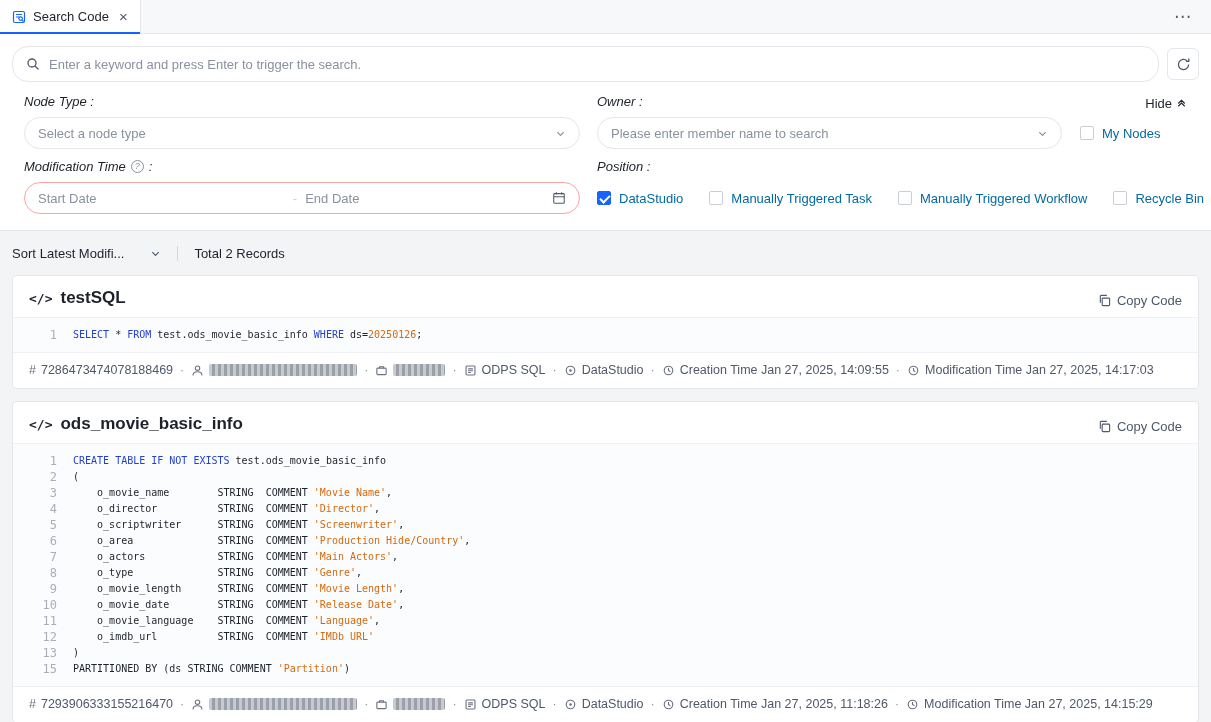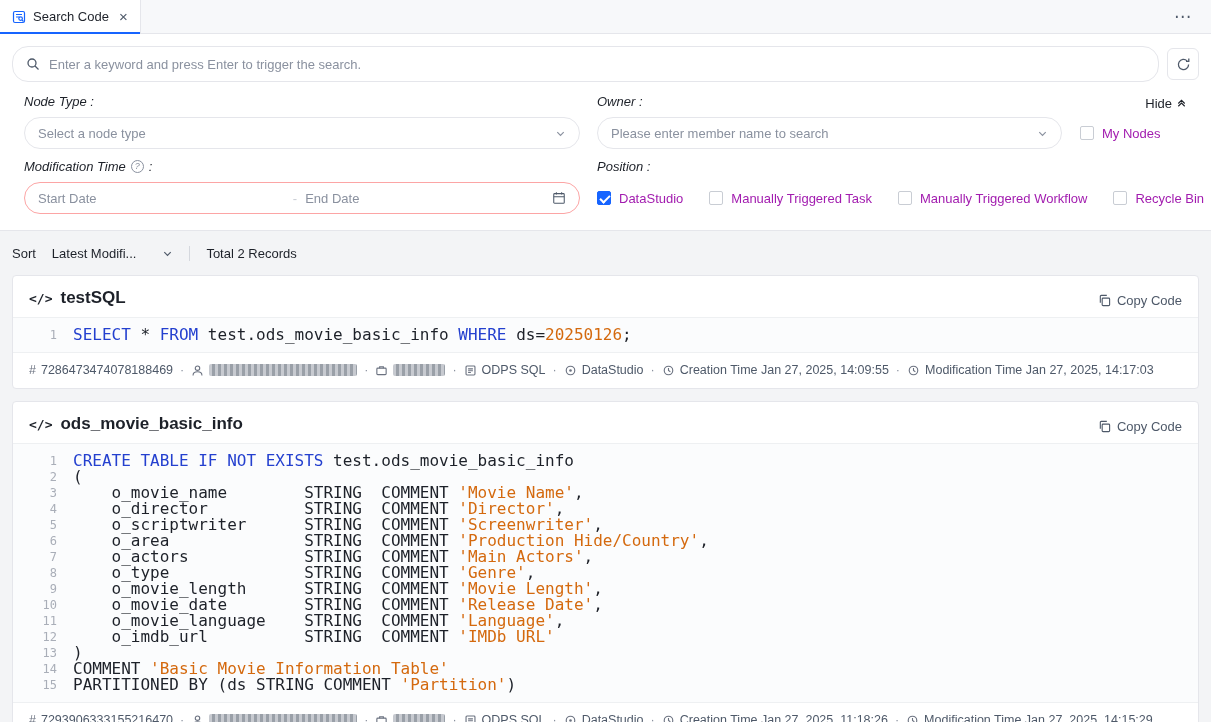--- a/index.html
+++ b/index.html
@@ -26,41 +26,41 @@
   .filters-grid { display:grid; grid-template-columns:556px 1fr; column-gap:17px; }
   .f-label { display:flex; align-items:center; gap:5px; margin:10px 0 8px 0; color:#1d2129;font-style:italic; }
   .select { height:32px; border:1px solid #e5e6eb; border-radius:16px; background:#fff; display:flex; align-items:center; justify-content:space-between; padding:0 13px; color:#8a919f; cursor:pointer; }
   .owner-row { display:flex; align-items:center; gap:18px; }
   .owner-select { width:465px; }
   .date-range { height:32px; border:1px solid #fca5a5; border-radius:16px; background:#fff; display:flex; align-items:center; padding:0 13px; color:#8a919f; cursor:pointer; }
   .dr-start { flex:1; }
   .dr-sep { color:#c9cdd4; padding:0 8px; }
   .dr-end { flex:1; }
   .pos-row { display:flex; align-items:center; gap:26px; height:32px; }
-  .checkbox-item { display:flex; align-items:center; gap:8px; color:#a21caf; cursor:pointer; white-space:nowrap; }
+  .checkbox-item { display:flex; align-items:center; gap:8px; color:#0369a1; cursor:pointer; white-space:nowrap; }
   .cb { width:14px; height:14px; border:1px solid #c9cdd4; border-radius:2px; background:#fff; position:relative; flex:none; }
   .cb.checked { background:#1664ff; border-color:#1664ff; }
   .cb.checked::after { content:""; position:absolute; left:4px; top:1px; width:4px; height:8px; border:solid #fff; border-width:0 2px 2px 0; transform:rotate(45deg); }
   .qmark { width:13px; height:13px; border:1px solid #8a919f; border-radius:50%; color:#8a919f; font-size:9px; display:inline-flex; align-items:center; justify-content:center; line-height:1; }
   .hide-link { position:absolute; right:24px; top:14px; display:flex; align-items:center; gap:4px; color:#1d2129; cursor:pointer; }
   
   .results { background:#f3f4f6; border-top:1px solid #e5e6eb; padding:0 12px 12px 12px; min-height:500px; }
   .sort-row { display:flex; align-items:center; height:44px; color:#1d2129; }
-  .sort-label { margin-right:16px; }
+  .sort-label { margin-right:4px; }
   .sort-select { display:flex; align-items:center; gap:26px; cursor:pointer; }
   .vsep { width:1px; height:15px; background:#d5d8de; margin:0 16px; }
   .card { background:#fff; border:1px solid #e5e6eb; border-radius:4px; margin-bottom:12px; }
   .card-head { display:flex; align-items:center; gap:8px; padding:12px 16px 9px 16px; }
   .code-ico { font-family:"DejaVu Sans Mono",monospace; font-weight:700; font-size:13px; color:#1d2129; }
   .card-title { font-size:17px; font-weight:700; color:#1d2129; cursor:pointer; }
   .copy-btn { margin-left:auto; display:flex; align-items:center; gap:6px; color:#4e5969; cursor:pointer; align-self:flex-end; }
   .code-block { background:#fbfcfd; border-top:1px solid #eef0f2; border-bottom:1px solid #eef0f2; padding:9px 0; }
   .code-line { display:flex; line-height:16px; }
   .ln { width:60px; flex:none; text-align:right; padding-right:16px; color:#a9aeb8; font-family:"DejaVu Sans Mono",monospace; font-size:12px; }
-  .code-text { font-family:"DejaVu Sans Mono",monospace; font-size:16px; white-space:pre; color:#1d2129; }
+  .code-text { font-family:"DejaVu Sans Mono",monospace; font-size:10px; white-space:pre; color:#1d2129; }
   .tok-k { color:#2440cf; }
   .tok-s { color:#d4690e; }
   .tok-n { color:#d4690e; }
   .meta-row { display:flex; align-items:center; padding:10px 16px 11px 16px; color:#4e5969; font-size:12.5px; white-space:nowrap; }
   .meta-item { display:flex; align-items:center; gap:5px; }
   .meta-item svg { display:block; }
   .dot { color:#8a919f; padding:0 7px; }
   .hash-ico { color:#6b7280; font-size:12.5px; }
   .redacted { display:inline-block; height:12px; border-radius:2px;
     background:repeating-linear-gradient(90deg,#c7cad0 0 3px,#9aa0a8 3px 6px);
@@ -348,24 +348,20 @@
           </div>
           <div class="code-line">
             <span class="ln">12</span>
             <span class="code-text"><span>    o_imdb_url          STRING  COMMENT </span><span class="tok-s">'IMDb URL'</span></span>
           </div>
           <div class="code-line">
             <span class="ln">13</span>
             <span class="code-text"><span>)</span></span>
           </div>
           <div class="code-line">
-            <span class="ln">14</span>
-            <span class="code-text"><span>COMMENT </span><span class="tok-s">'Basic Movie Information Table'</span></span>
-          </div>
-          <div class="code-line">
             <span class="ln">15</span>
             <span class="code-text"><span>PARTITIONED BY (ds STRING COMMENT </span><span class="tok-s">'Partition'</span><span>)</span></span>
           </div>
         </div>
     <div class="meta-row">
           <span class="meta-item">
             <span class="hash-ico">#</span>
             <span>7293906333155216470</span>
           </span>
           <span class="dot">·</span>

